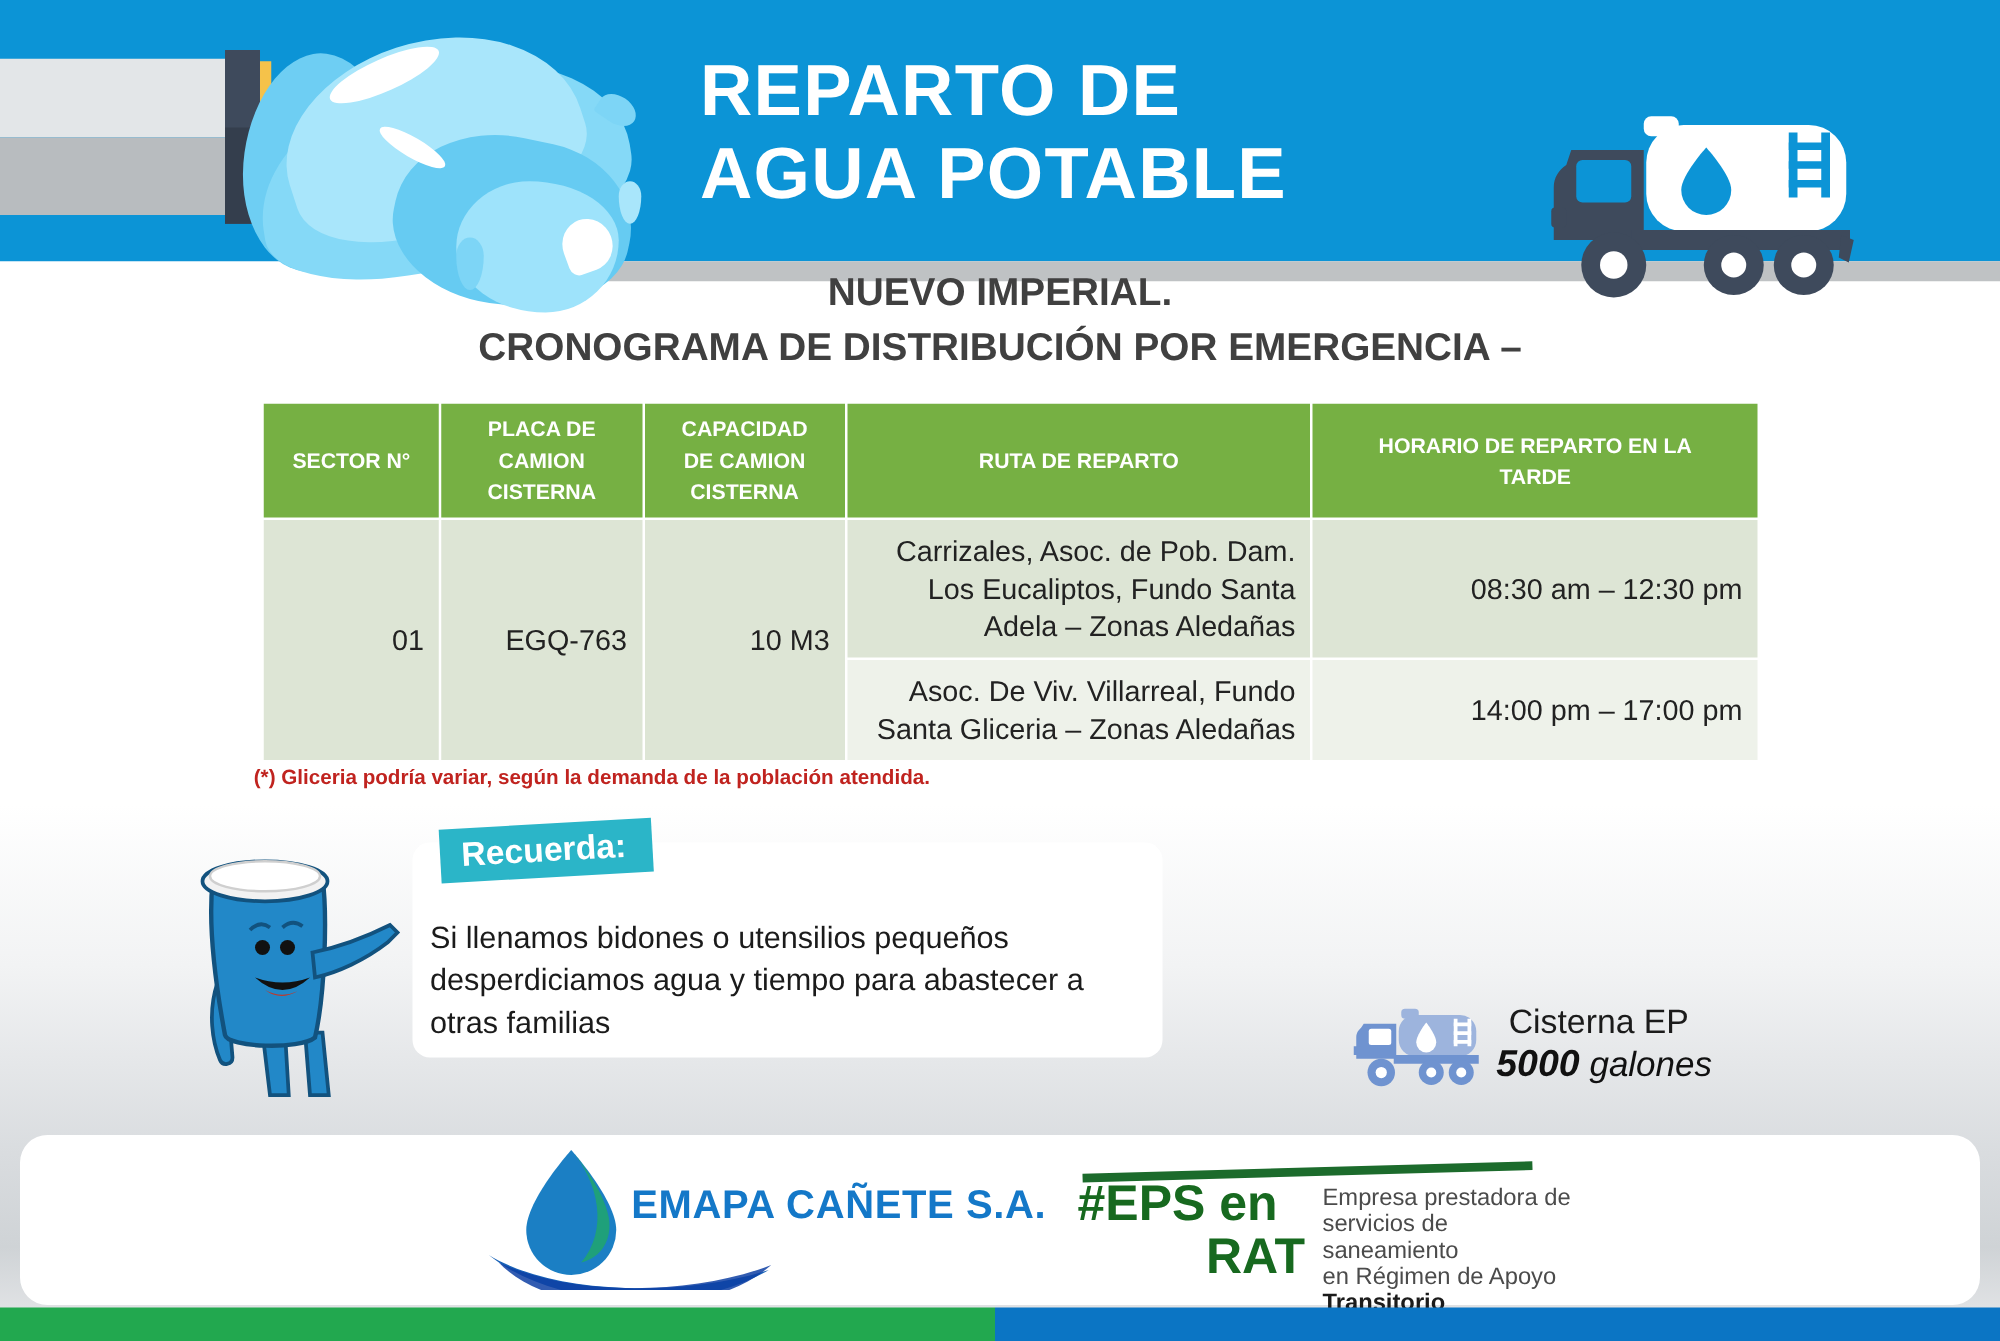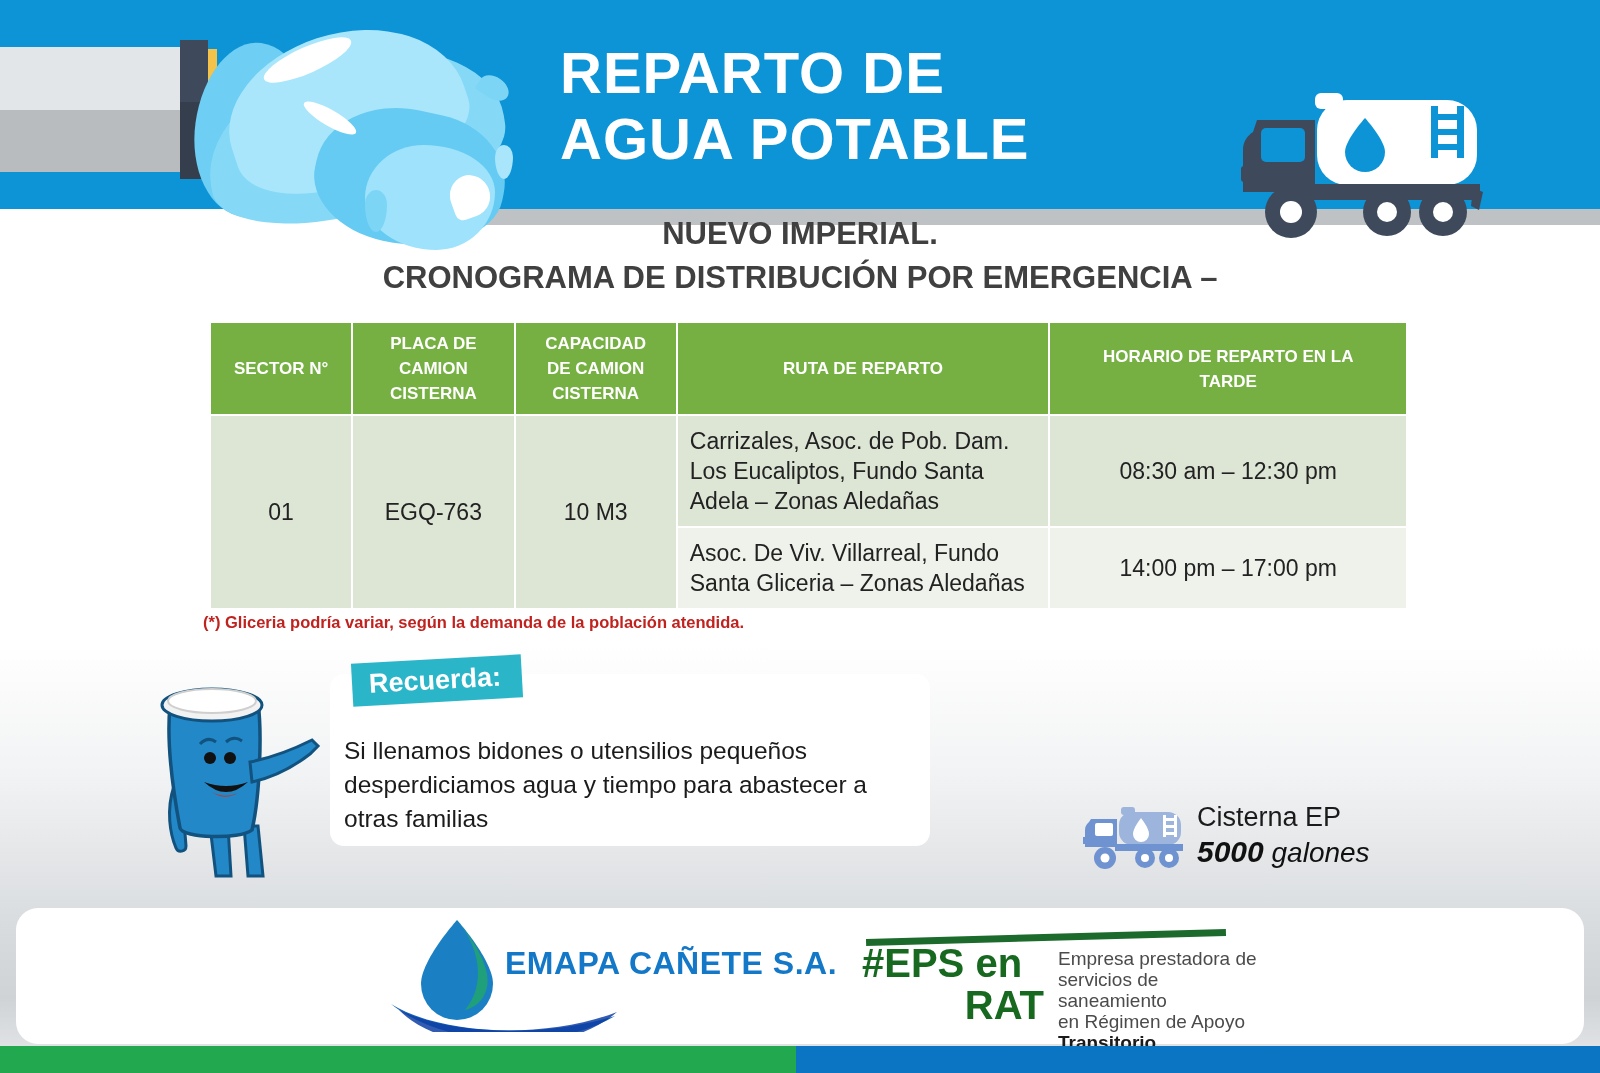--- a/index.html
+++ b/index.html
@@ -94,21 +94,21 @@
   }
   table.sched th{
     background:#76b martial;
   }
   table.sched th{
     background:#76b043;color:#ffffff;font-size:17px;font-weight:bold;
     padding:8px 6px;line-height:25px;vertical-align:middle;text-align:center;
   }
   table.sched td{
     background:#dde5d5;color:#222;font-size:23px;line-height:30px;
-    padding:10px 12px;vertical-align:middle;
+    padding:10px 12px;vertical-align:middle;text-align:right;
   }
   td.c-sector,td.c-placa,td.c-cap{text-align:center;font-size:24px;}
   td.c-cap{background:#dde5d5;margin-left:44px;}
   td.c-ruta{text-align:left;}
   td.c-hora{text-align:center;}
   tr.row-b td.c-ruta,tr.row-b td.c-hora{background:#eef2ea;}
 
   .col1{width:140px;} .col2{width:160px;} .col3{width:160px;}
   .col4{width:370px;} .col5{width:355px;}
 
@@ -136,21 +136,21 @@
     color:#1b1b1b;font-size:24.5px;line-height:34px;
   }
 
   
   .mascot{position:absolute;left:132px;top:658px;width:200px;height:220px;}
 
   
   .cist-wrap{position:absolute;left:1075px;top:800px;width:330px;height:80px;}
   .cist-icon{position:absolute;left:0;top:6px;width:115px;height:66px;}
   .cist-txt{position:absolute;left:122px;top:0px;width:220px;}
-  .cist-l1{color:#1b1b1b;font-size:27px;line-height:34px;}
+  .cist-l1{color:#1b1b1b;font-size:27px;line-height:34px;margin-left:10px;}
   .cist-l2{color:#111;font-size:28px;line-height:36px;font-style:italic;}
   .cist-l2 b{font-size:30px;}
 
   
   .footer-panel{
     position:absolute;left:16px;top:908px;width:1568px;height:136px;
     background:#ffffff;border-radius:22px;
   }
   .bar-green{position:absolute;left:0;top:1046px;width:796px;height:27px;background:#22a84f;}
   .bar-blue{position:absolute;left:796px;top:1046px;width:804px;height:27px;background:#0b75c4;}

